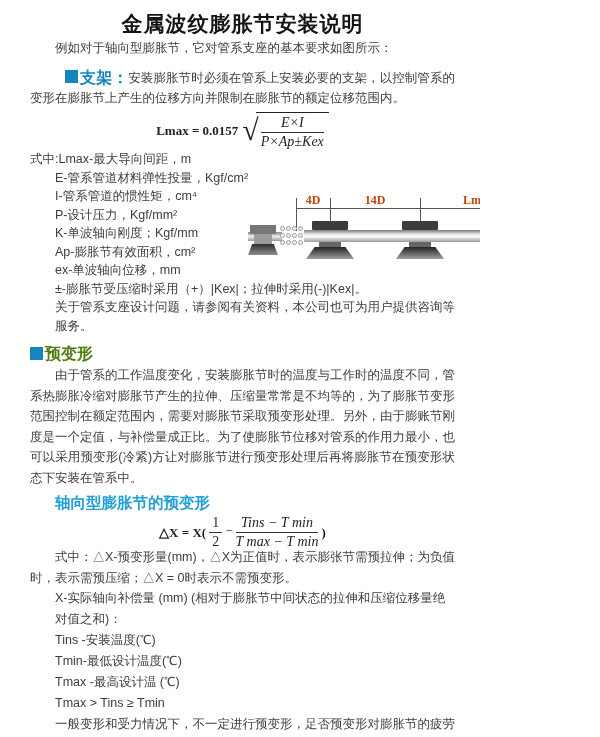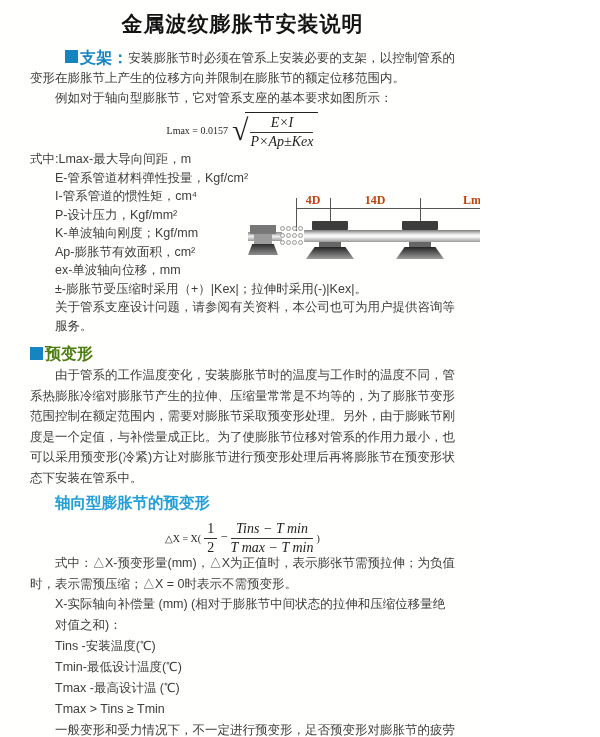--- a/index.html
+++ b/index.html
@@ -19,28 +19,28 @@
   .sq {
     display:inline-block; width:13px; height:13px; background:#1585c2;
     vertical-align:-1px; margin-right:2px;
   }
   .inline-head { color:#1585c2; font-weight:bold; font-size:16px; vertical-align:-1px; }
   .p-example { text-indent:25px; line-height:20px; }
 
   
   .formula { text-align:center; font-family:"Liberation Serif", serif; color:#1f1f1f; }
   .f1 { margin:4px 0 4px; height:34px; line-height:34px; }
-  .f-bold { font-weight:normal; font-size:10px; vertical-align:middle; }
+  .f-bold { font-weight:bold; font-size:13px; vertical-align:middle; }
   .sqrt-sym { font-size:30px; font-weight:400; vertical-align:middle; margin:0 -3px 0 4px; position:relative; top:-1px;}
   .sqrt-body { display:inline-block; border-top:1.5px solid #222; padding:1px 5px 0; vertical-align:middle; }
   .frac { display:inline-block; vertical-align:middle; line-height:1.15; font-size:14px; }
   .frac .fnum { display:block; border-bottom:1px solid #333; padding:0 3px 1px; }
   .frac .fden { display:block; padding-top:1px; }
   .it { font-style:italic; }
-  .f2 { margin-top:8px; height:32px; line-height:32px; }
+  .f2 { margin-top:2px; height:32px; line-height:32px; }
   .f3 { margin-top:2px; height:28px; line-height:28px; }
 
   
   .varlist { margin-top:2px; }
   .varlist .vline { line-height:18.5px; padding-left:25px; }
   .varlist .vline:first-child { padding-left:0; }
   .note-line { line-height:18.5px; padding-left:25px; }
 
   .sec-head { margin-top:8px; font-size:16px; line-height:22px; color:#4d7c0f; font-weight:bold; }
   .p-body { text-indent:25px; line-height:20.5px; }
@@ -90,23 +90,23 @@
   }
 </style>
 </head>
 <body>
 
 <div class="page">
   <div class="content">
 
     <h1 class="title">金属波纹膨胀节安装说明</h1>
 
+    <p class="para p-example">例如对于轴向型膨胀节，它对管系支座的基本要求如图所示：</p>
+
     <p class="para p-support"><span class="sq"></span><span class="inline-head">支架：</span><span>安装膨胀节时必须在管系上安装必要的支架，以控制管系的变形在膨胀节上产生的位移方向并限制在膨胀节的额定位移范围内。</span></p>
-
-    <p class="para p-example">例如对于轴向型膨胀节，它对管系支座的基本要求如图所示：</p>
 
     <div class="formula f1">
       <span class="f-bold">Lmax = 0.0157</span><span class="sqrt-sym">√</span><span class="sqrt-body"><span class="frac it"><span class="fnum">E×I</span><span class="fden">P×Ap±Kex</span></span></span>
     </div>
 
     <div class="varlist">
       <div class="vline">式中:Lmax-最大导向间距，m</div>
       <div class="vline">E-管系管道材料弹性投量，Kgf/cm²</div>
       <div class="vline">I-管系管道的惯性矩，cm⁴</div>
       <div class="vline">P-设计压力，Kgf/mm²</div>

